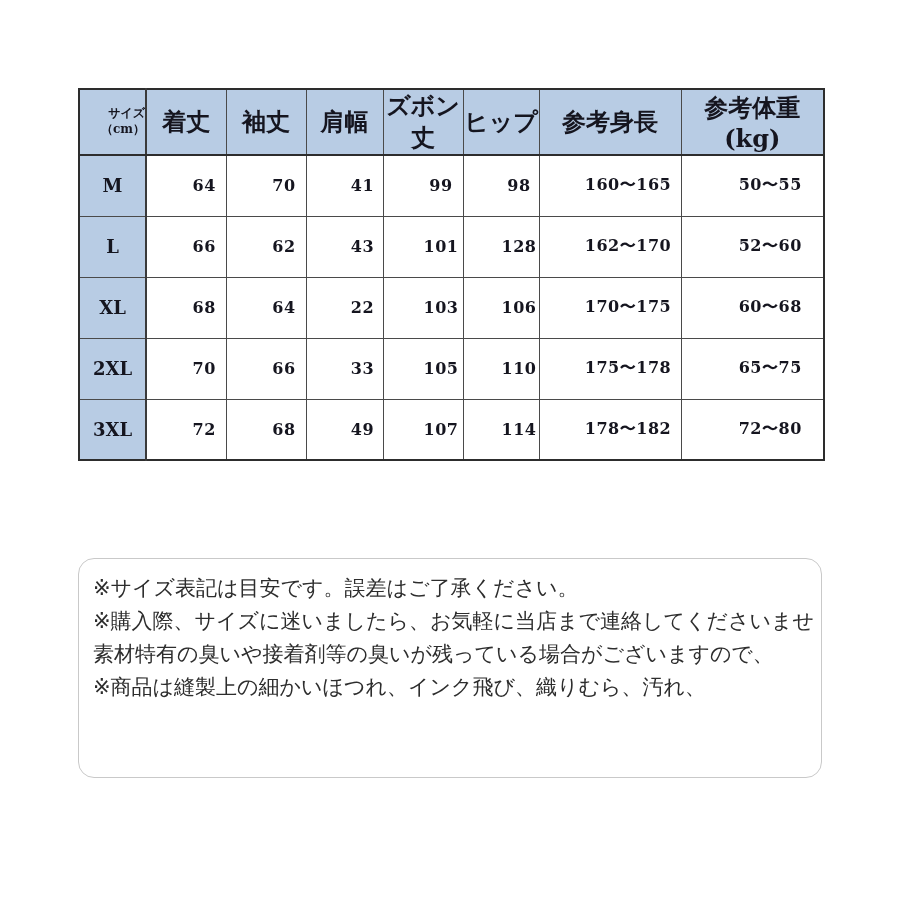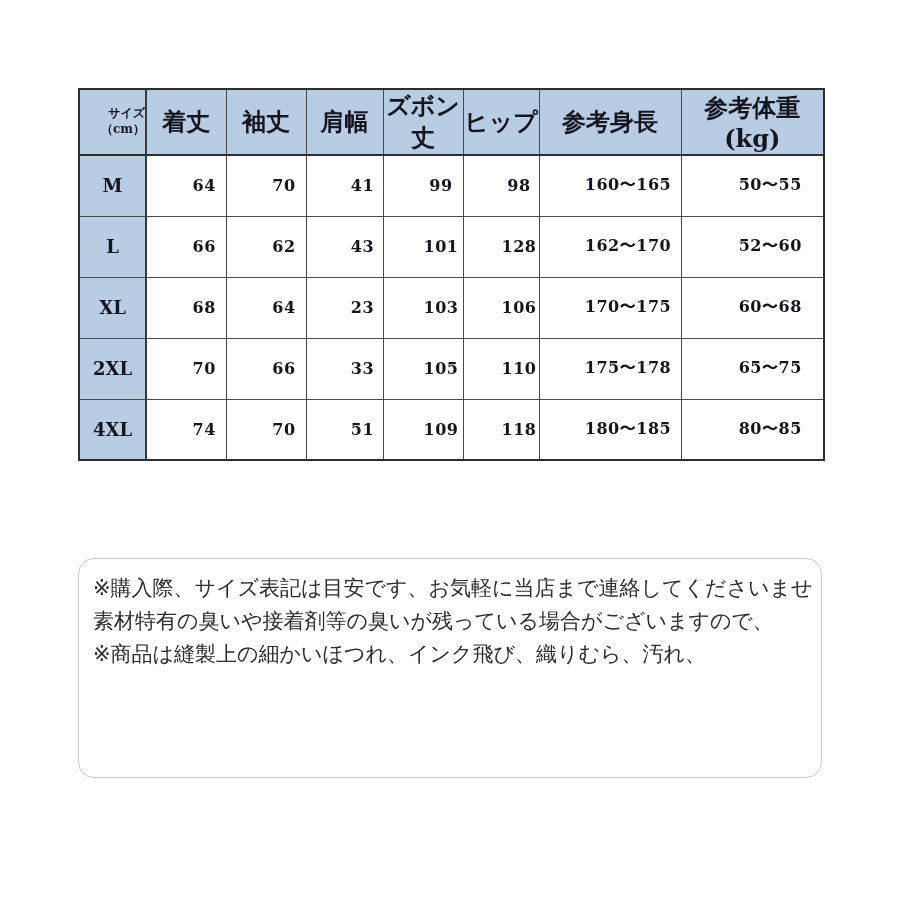--- a/index.html
+++ b/index.html
@@ -131,48 +131,49 @@
         <td>43</td>
         <td>101</td>
         <td>128</td>
         <td>162〜170</td>
         <td>52〜60</td>
       </tr>
       <tr>
         <th>XL</th>
         <td>68</td>
         <td>64</td>
-        <td>23</td>
+        <td>22</td>
         <td>103</td>
         <td>106</td>
         <td>170〜175</td>
         <td>60〜68</td>
       </tr>
       <tr>
         <th>2XL</th>
         <td>70</td>
         <td>66</td>
         <td>33</td>
         <td>105</td>
         <td>110</td>
         <td>175〜178</td>
         <td>65〜75</td>
       </tr>
       <tr>
-        <th>4XL</th>
-        <td>74</td>
-        <td>70</td>
-        <td>51</td>
-        <td>109</td>
-        <td>118</td>
-        <td>180〜185</td>
-        <td>80〜85</td>
+        <th>3XL</th>
+        <td>72</td>
+        <td>68</td>
+        <td>49</td>
+        <td>107</td>
+        <td>114</td>
+        <td>178〜182</td>
+        <td>72〜80</td>
       </tr>
     </tbody>
   </table>
 
   <div class="notes-box">
-    <p>※購入際、サイズ表記は目安です、お気軽に当店まで連絡してくださいませ</p>
+    <p>※サイズ表記は目安です。誤差はご了承ください。</p>
+    <p>※購入際、サイズに迷いましたら、お気軽に当店まで連絡してくださいませ</p>
     <p>素材特有の臭いや接着剤等の臭いが残っている場合がございますので、</p>
     <p>※商品は縫製上の細かいほつれ、インク飛び、織りむら、汚れ、</p>
   </div>
 
 </div>
 
 </body></html>

